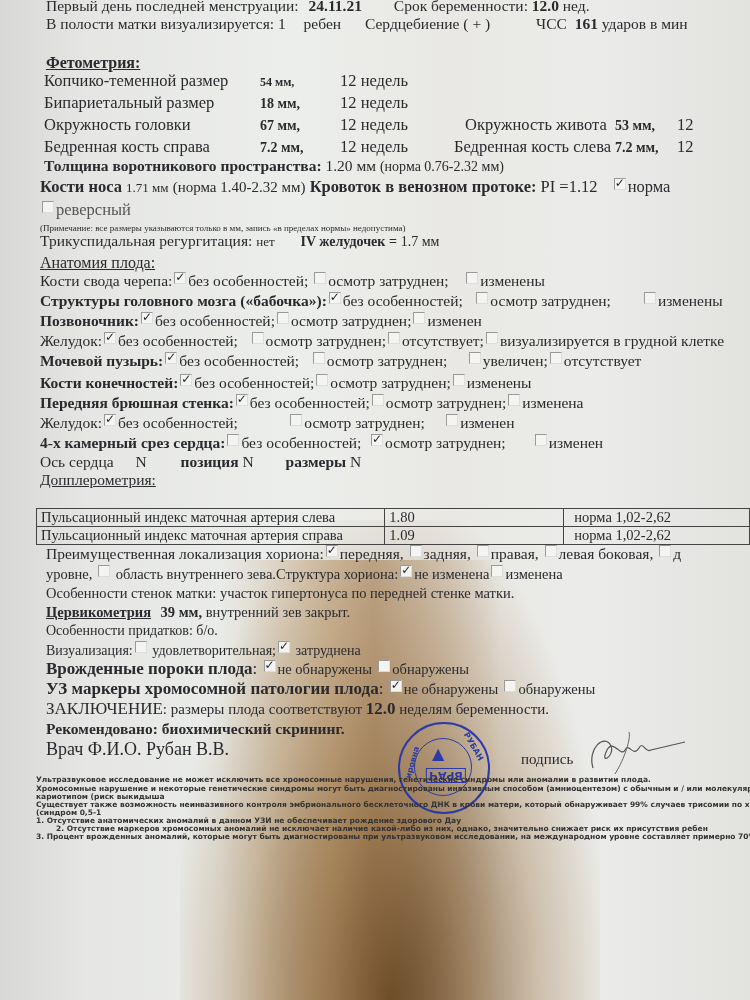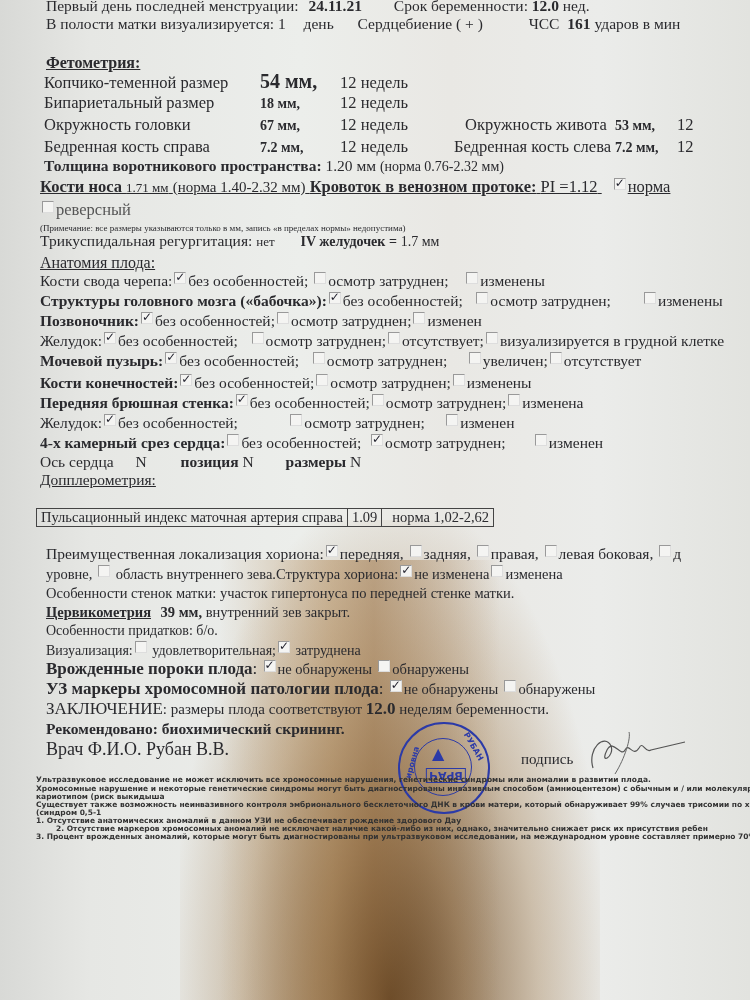--- a/index.html
+++ b/index.html
@@ -50,46 +50,46 @@
 <div class="line" style="left:46px; top:-3px;">
   <span>Первый день последней менструации:</span>
   <span class="b" style="margin-left:6px">24.11.21</span>
   <span style="margin-left:28px">Срок беременности:</span>
   <span class="b">12.0</span>
   <span>нед.</span>
 </div>
 <div class="line" style="left:46px; top:15px;">
   <span>В полости матки визуализируется:</span>
   <span>1</span>
-  <span style="margin-left:14px">день</span>
+  <span style="margin-left:14px">ребен</span>
   <span style="margin-left:20px">Сердцебиение ( + )</span>
   <span style="margin-left:42px">ЧСС</span>
   <span class="b" style="margin-left:4px">161</span>
   <span>ударов  в мин</span>
 </div>
 
 <div class="line u" style="left:46px; top:54px; font-size:16px;">Фетометрия:</div>
 <div class="line" style="left:44px; top:72px; font-size:16.5px;">
-  <span style="display:inline-block;width:216px">Копчико-теменной размер</span><span class="b" style="display:inline-block;width:80px;font-size:20px">54 мм,</span><span>12 недель</span>
+  <span style="display:inline-block;width:216px">Копчико-теменной размер</span><span class="b" style="display:inline-block;width:80px;font-size:12px">54 мм,</span><span>12 недель</span>
 </div>
 <div class="line" style="left:44px; top:94px; font-size:16.5px;">
   <span style="display:inline-block;width:216px">Бипариетальный размер</span><span class="b" style="display:inline-block;width:80px;font-size:14px">18 мм,</span><span>12 недель</span>
 </div>
 <div class="line" style="left:44px; top:116px; font-size:16.5px;">
   <span style="display:inline-block;width:216px">Окружность головки</span><span class="b" style="display:inline-block;width:80px;font-size:14px">67 мм,</span><span style="display:inline-block;width:125px">12 недель</span><span style="display:inline-block;width:150px">Окружность живота</span><span class="b" style="display:inline-block;width:62px;font-size:14px">53 мм,</span><span>12</span>
 </div>
 <div class="line" style="left:44px; top:138px; font-size:16.5px;">
   <span style="display:inline-block;width:216px">Бедренная кость справа</span><span class="b" style="display:inline-block;width:80px;font-size:14px">7.2 мм,</span><span style="display:inline-block;width:114px">12 недель</span><span style="display:inline-block;width:161px">Бедренная кость слева</span><span class="b" style="display:inline-block;width:62px;font-size:14px">7.2 мм,</span><span>12</span>
 </div>
 <div class="line" style="left:44px; top:157px; font-size:15.5px;">
   <span class="b">Толщина воротникового пространства:</span>
   <span>1.20 мм</span>
   <span style="font-size:14px">(норма  0.76-2.32 мм)</span>
 </div>
-<div class="line" style="left:40px; top:178px; font-size:16.5px;text-decoration:underline;">
+<div class="line" style="left:40px; top:178px; font-size:16.5px;">
   <span class="b">Кости носа</span>
   <span style="font-size:13px">1.71 мм</span>
   <span style="font-size:15px">(норма  1.40-2.32 мм)</span>
   <span class="b">Кровоток в венозном протоке:</span>
   <span>PI =1.12</span>
   <span class="cb checked" style="margin-left:12px"></span><span>норма</span>
 </div>
 <div class="line" style="left:40px; top:201px; font-size:16.5px; color:#555;">
   <span class="cb"></span><span>реверсный</span>
 </div>
@@ -135,20 +135,25 @@
   <span style="margin-left:18px">N</span>
   <span class="b" style="margin-left:30px">позиция</span>
   <span>N</span>
   <span class="b" style="margin-left:28px">размеры</span>
   <span>N</span>
 </div>
 <div class="line" style="left:40px; top:471px; text-decoration:underline;">Допплерометрия:</div>
 
 <table class="doppler">
   <tbody>
+      <tr>
+    <td style="width:356px">Пульсационный индекс маточная артерия слева</td>
+    <td style="width:180px">1.80</td>
+    <td style="width:180px; padding-left:10px">норма 1,02-2,62</td>
+  </tr>
   <tr>
     <td>Пульсационный индекс маточная артерия справа</td>
     <td>1.09</td>
     <td style="padding-left:10px">норма 1,02-2,62</td>
   </tr>
 </tbody>
   </table>
 
 <div class="line" style="left:46px; top:545px; font-size:15.5px;">
   <span>Преимущественная локализация хориона:</span><span class="cb checked"></span><span>передняя,</span> <span class="cb"></span><span>задняя,</span> <span class="cb"></span><span>правая,</span> <span class="cb"></span><span>левая боковая,</span> <span class="cb"></span><span>д</span>

